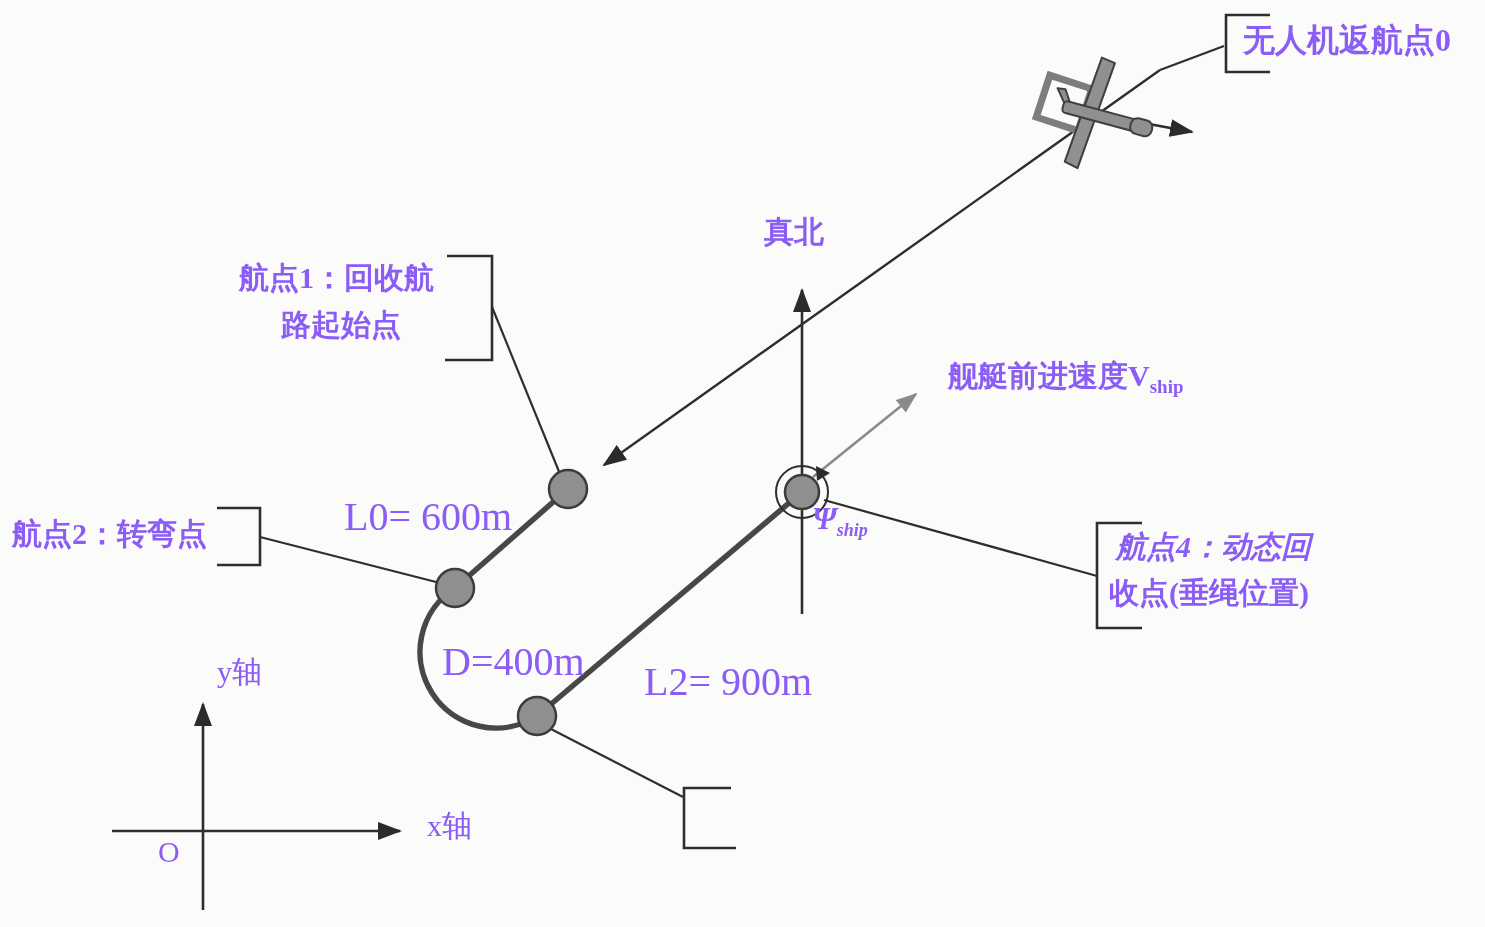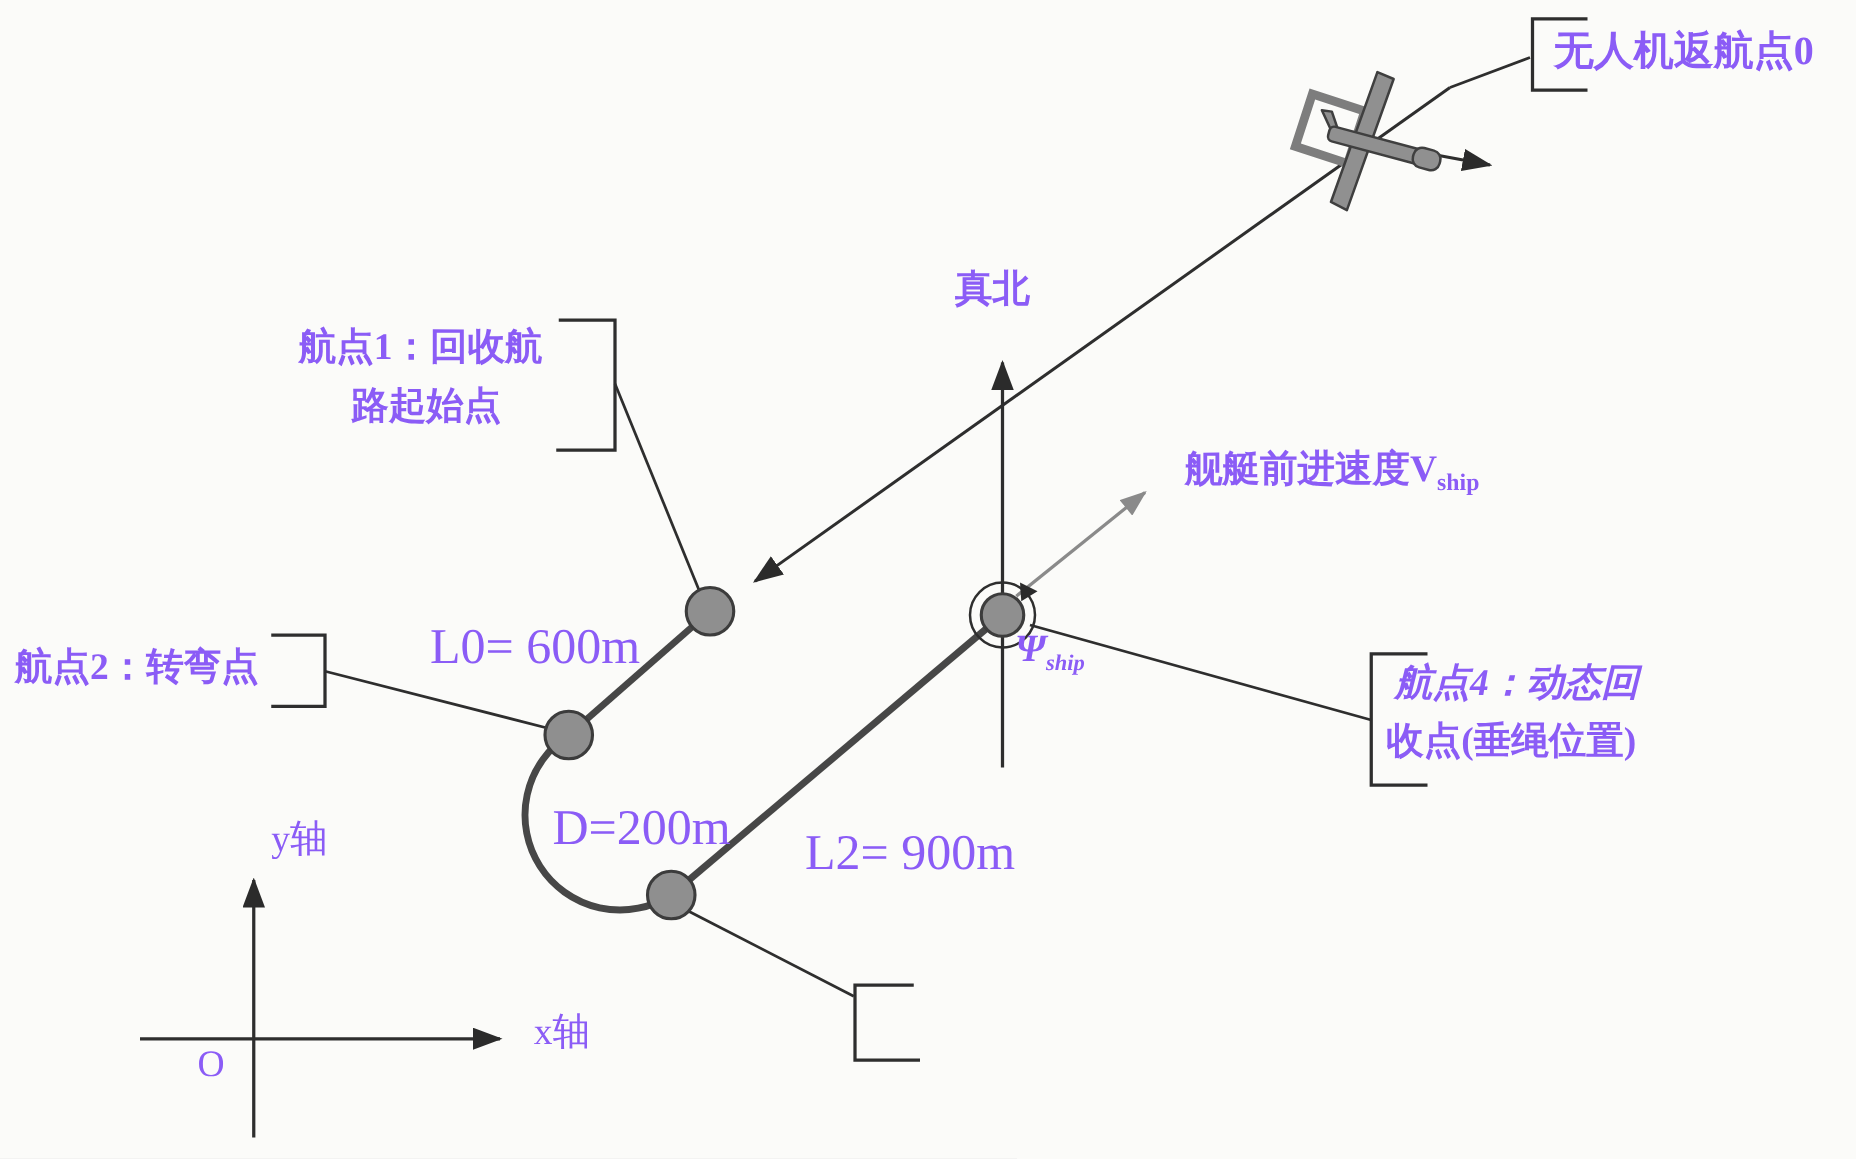--- a/index.html
+++ b/index.html
@@ -98,20 +98,20 @@
   <div class="lbl cjk-b" style="left:239px;top:262px;">航点1：回收航</div>
   <div class="lbl cjk-b" style="left:281px;top:309px;">路起始点</div>
 
   <div class="lbl cjk-b" style="left:12px;top:518px;">航点2：转弯点</div>
 
 
   <div class="lbl cjk-b" style="left:1116px;top:531px;font-style:italic;">航点4：动态回</div>
   <div class="lbl cjk-b" style="left:1109px;top:577px;">收点(垂绳位置)</div>
 
   <div class="lbl meas" style="left:344px;top:496px;">L0= 600m</div>
-  <div class="lbl meas" style="left:442px;top:641px;">D=200m</div>
+  <div class="lbl meas" style="left:442px;top:641px;">D=400m</div>
   <div class="lbl meas" style="left:644px;top:661px;">L2= 900m</div>
 
   <div class="lbl axis" style="left:172px;top:656px;margin-left:45px;">y轴</div>
   <div class="lbl axis" style="left:427px;top:810px;">x轴</div>
   <div class="lbl axis" style="left:158px;top:836px;">O</div>
 
 </div>
 
 </body></html>

